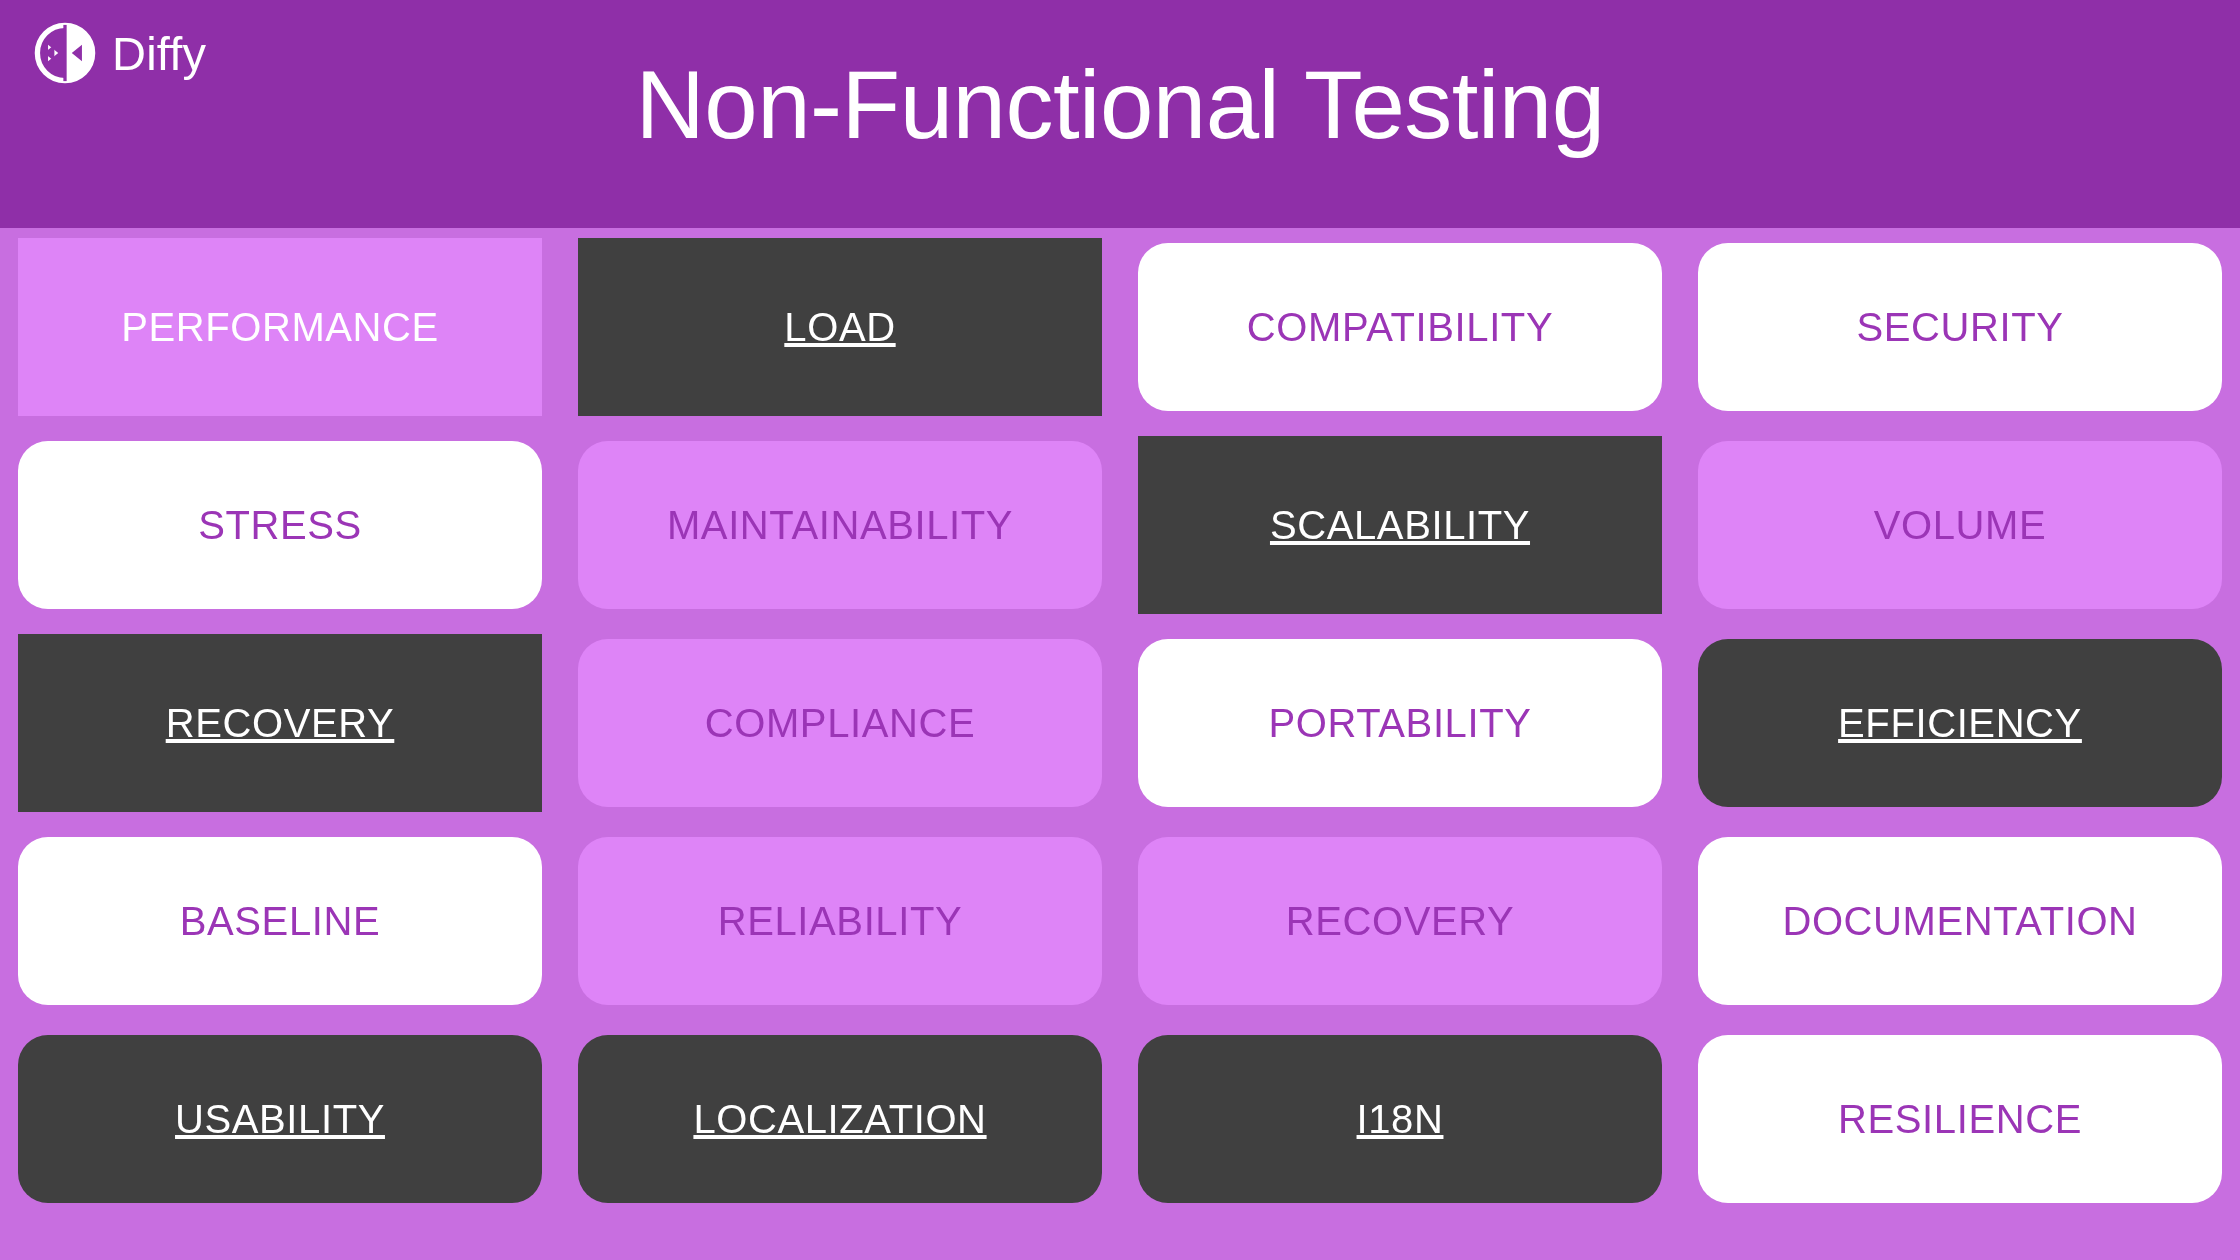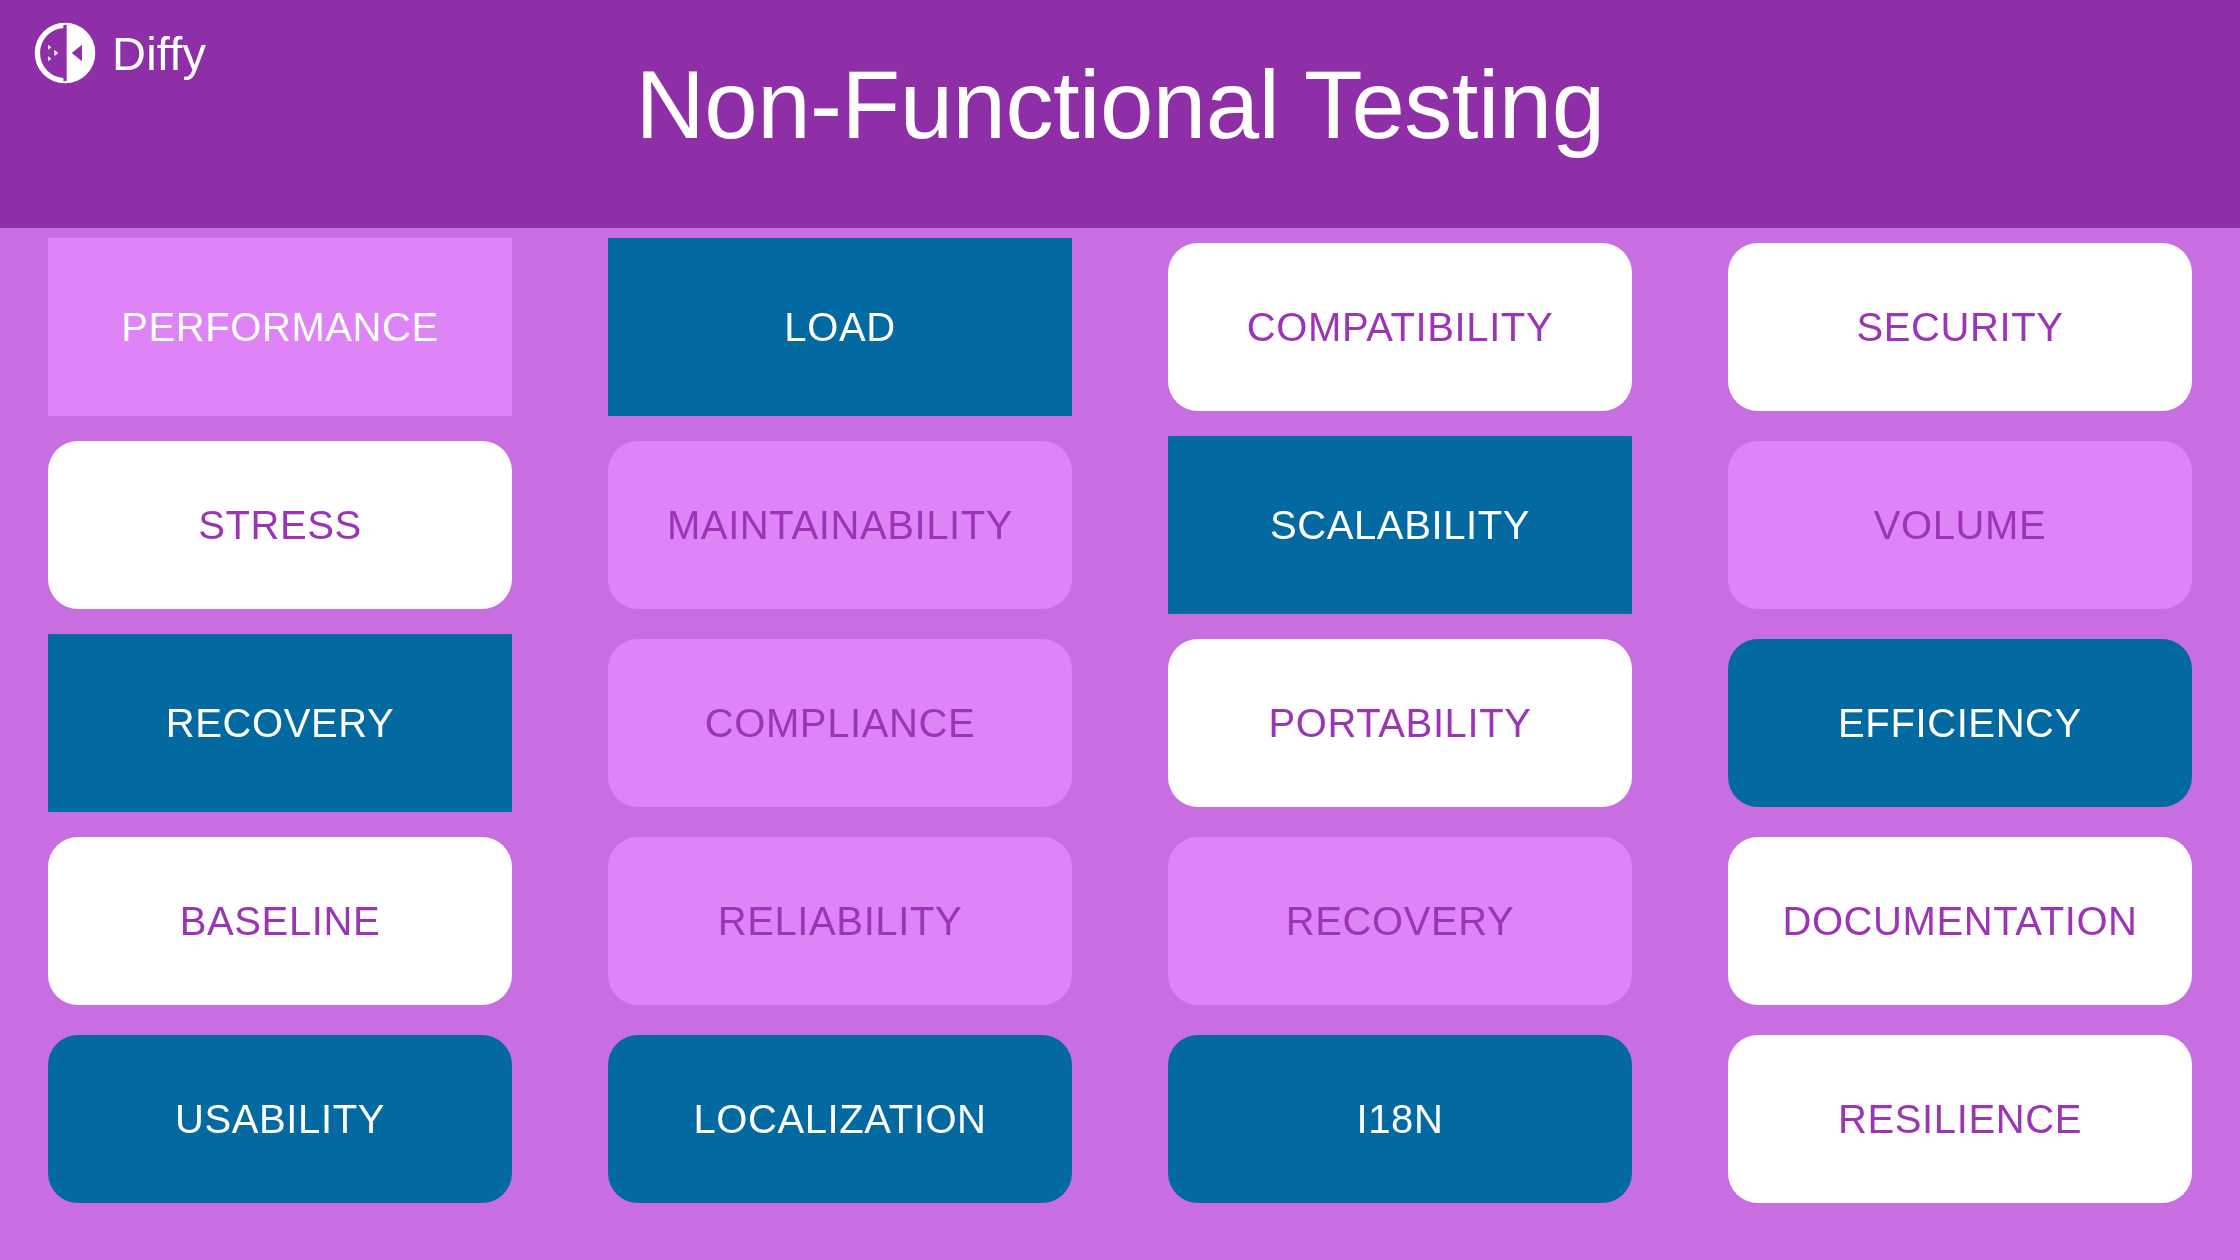--- a/index.html
+++ b/index.html
@@ -90,37 +90,37 @@
   .cell-slot {
     width: 560px;
     height: 198px;
     display: flex;
     align-items: center;
     justify-content: center;
     box-sizing: border-box;
   }
 
   .cell {
-    width: 464px;
+    width: 524px;
     height: 166px;
     display: flex;
     align-items: center;
     justify-content: center;
     box-sizing: border-box;
     text-align: center;
     font-size: 40px;
     letter-spacing: 0.6px;
     line-height: 1;
     font-weight: 400;
     white-space: nowrap;
     overflow: hidden;
   }
 
   
-  .cell.tone-dark  { background: #0369a1; color: #ffffff; }
+  .cell.tone-dark  { background: #404040; color: #ffffff; text-decoration: underline; }
   .cell.tone-light { background: #de84f7; color: #9b35b6; }
   .cell.tone-white { background: #ffffff; color: #9b35b6; }
   .cell.tone-light-on-white { background: #de84f7; color: #ffffff; }
 
   
   .h-tall  { height: 178px; }
   .h-mid   { height: 168px; border-radius: 30px; }
 </style>
 </head>
 <body>

